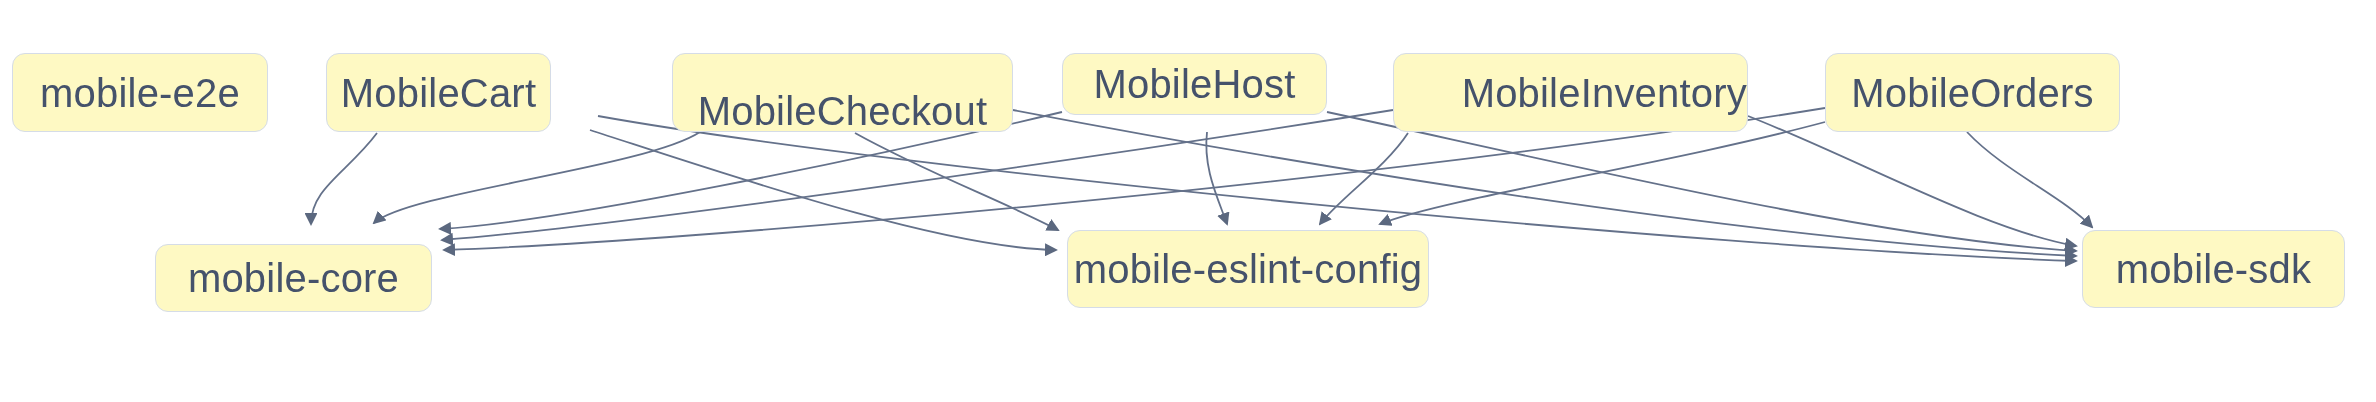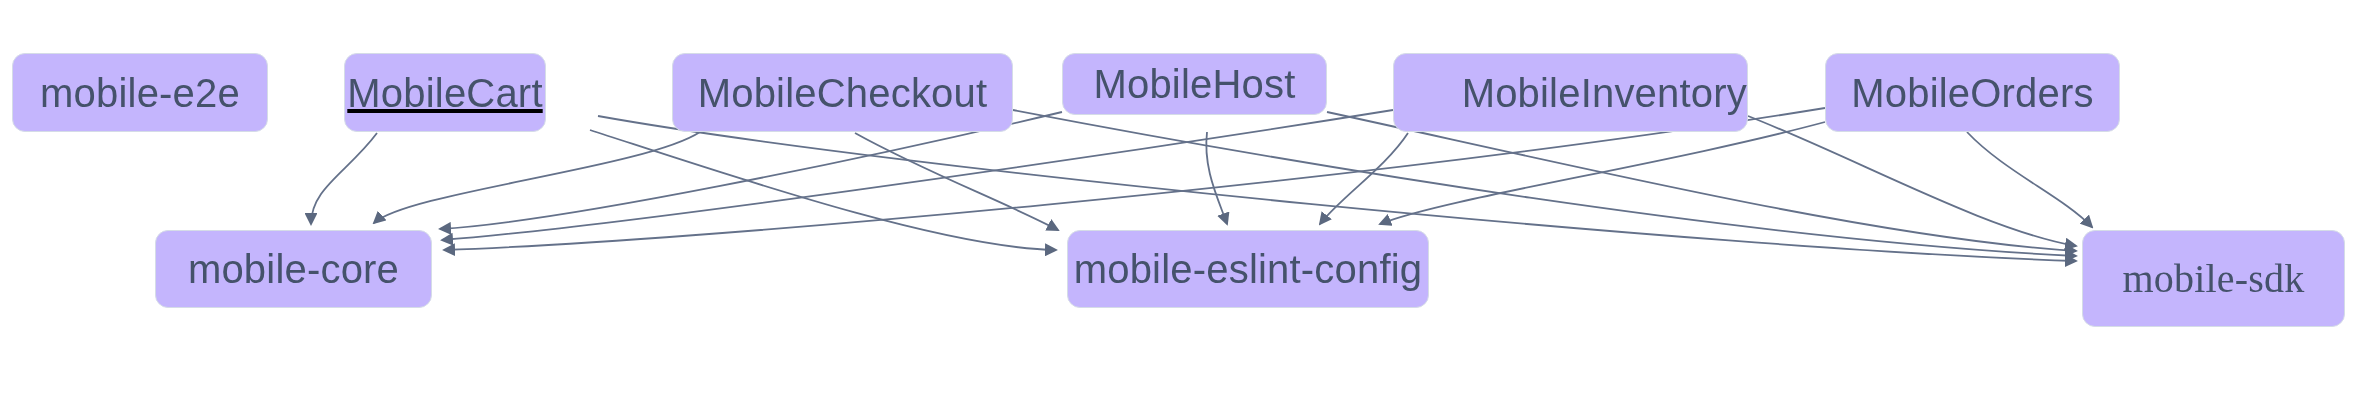--- a/index.html
+++ b/index.html
@@ -21,21 +21,21 @@
     width: 2376px;
     height: 402px;
     z-index: 1;
   }
   .node {
     position: absolute;
     z-index: 2;
     display: flex;
     align-items: center;
     justify-content: center;
-    background: #c4b5fd;
+    background: #fef9c3;
     border: 1px solid #d5dce7;
     border-radius: 13px;
     box-sizing: border-box;
     cursor: pointer;
   }
   .node-label {
     font-size: 40px;
     line-height: 1;
     color: #45526b;
     white-space: nowrap;
@@ -72,38 +72,38 @@
         <path class="edge" d="M1748,116 C1860,160 1985,230 2076,246" marker-end="url(#arrow)"></path>
         <path class="edge" d="M1825,108 C1350,185 680,242 444,250" marker-end="url(#arrow)"></path>
         <path class="edge" d="M1825,122 C1665,165 1445,198 1380,224" marker-end="url(#arrow)"></path>
         <path class="edge" d="M1967,132 C2005,172 2062,196 2092,227" marker-end="url(#arrow)"></path>
       </g>
   </svg>
   <div id="nodes">
       <div class="node" style="left: 12px; top: 53px; width: 256px; height: 79px;">
         <span class="node-label">mobile-e2e</span>
       </div>
-      <div class="node" style="left: 344px; top: 53px; width: 202px; height: 79px; text-decoration: underline;">
+      <div class="node" style="left: 326px; top: 53px; width: 225px; height: 79px;">
         <span class="node-label">MobileCart</span>
       </div>
-      <div class="node" style="left: 672px; top: 53px; width: 341px; height: 79px;">
+      <div class="node" style="left: 672px; top: 53px; width: 341px; height: 79px; align-items: flex-end;">
         <span class="node-label">MobileCheckout</span>
       </div>
       <div class="node" style="left: 1062px; top: 53px; width: 265px; height: 62px;">
         <span class="node-label">MobileHost</span>
       </div>
       <div class="node" style="left: 1393px; top: 53px; width: 355px; height: 79px; justify-content: flex-end;">
         <span class="node-label">MobileInventory</span>
       </div>
       <div class="node" style="left: 1825px; top: 53px; width: 295px; height: 79px;">
         <span class="node-label">MobileOrders</span>
       </div>
-      <div class="node" style="left: 155px; top: 230px; width: 277px; height: 78px;">
+      <div class="node" style="left: 155px; top: 244px; width: 277px; height: 68px;">
         <span class="node-label">mobile-core</span>
       </div>
       <div class="node" style="left: 1067px; top: 230px; width: 362px; height: 78px;">
         <span class="node-label">mobile-eslint-config</span>
       </div>
-      <div class="node" style="left: 2082px; top: 230px; width: 263px; height: 97px; font-family: Liberation Serif, serif;">
+      <div class="node" style="left: 2082px; top: 230px; width: 263px; height: 78px;">
         <span class="node-label">mobile-sdk</span>
       </div>
     </div>
 </div>
 
 </body></html>

